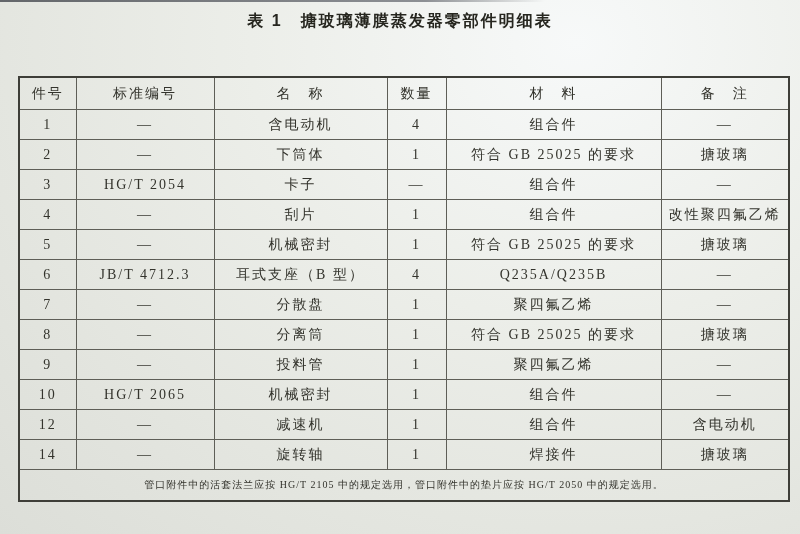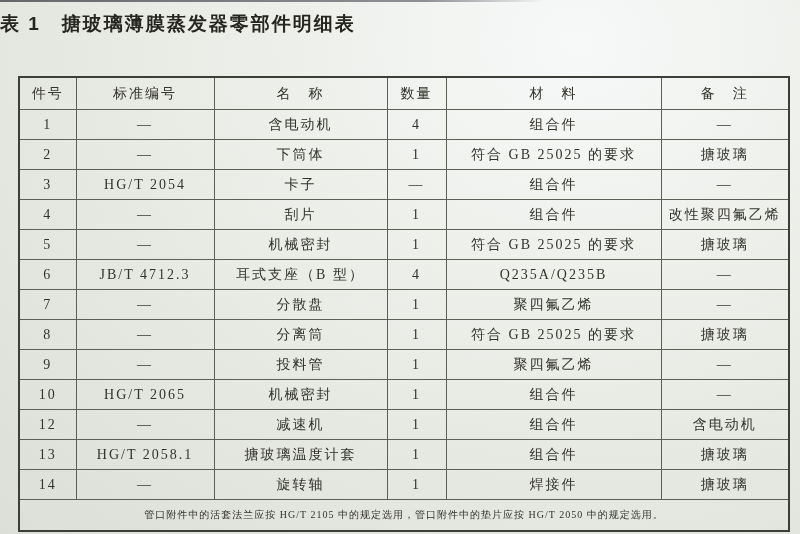--- a/index.html
+++ b/index.html
@@ -21,23 +21,24 @@
     top: 0; left: 0;
     width: 545px;
     height: 2px;
     background: linear-gradient(to right, #63666a, #8d9094 78%, rgba(140,144,148,0));
   }
   .doc-title {
     position: absolute;
     top: 11px;
     left: 0;
     width: 800px;
+    text-align: center;
     font-family: "Liberation Sans", "DejaVu Sans", sans-serif;
     font-weight: bold;
-    font-size: 19px;
+    font-size: 16px;
     letter-spacing: 2px;
     color: #26261f;
   }
   table.parts-table {
     position: absolute;
     left: 18px;
     top: 38px;
     width: 770px;
     border-collapse: collapse;
     table-layout: fixed;
@@ -180,28 +181,20 @@
       </tr>
       <tr>
         <td>12</td>
         <td>—</td>
         <td>减速机</td>
         <td>1</td>
         <td>组合件</td>
         <td>含电动机</td>
       </tr>
       <tr>
-        <td>13</td>
-        <td>HG/T 2058.1</td>
-        <td>搪玻璃温度计套</td>
-        <td>1</td>
-        <td>组合件</td>
-        <td>搪玻璃</td>
-      </tr>
-      <tr>
         <td>14</td>
         <td>—</td>
         <td>旋转轴</td>
         <td>1</td>
         <td>焊接件</td>
         <td>搪玻璃</td>
       </tr>
     </tbody>
   <tfoot>
     <tr>

